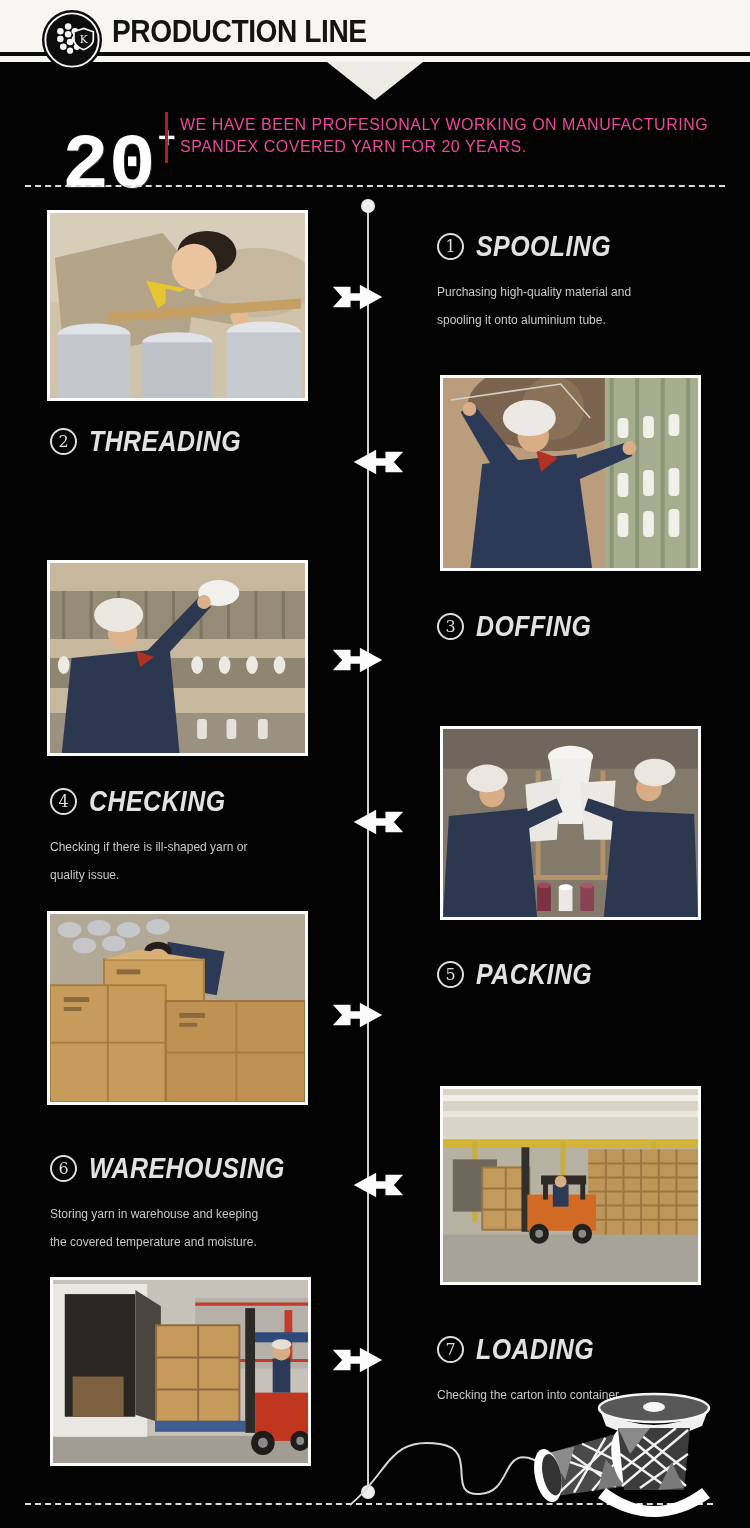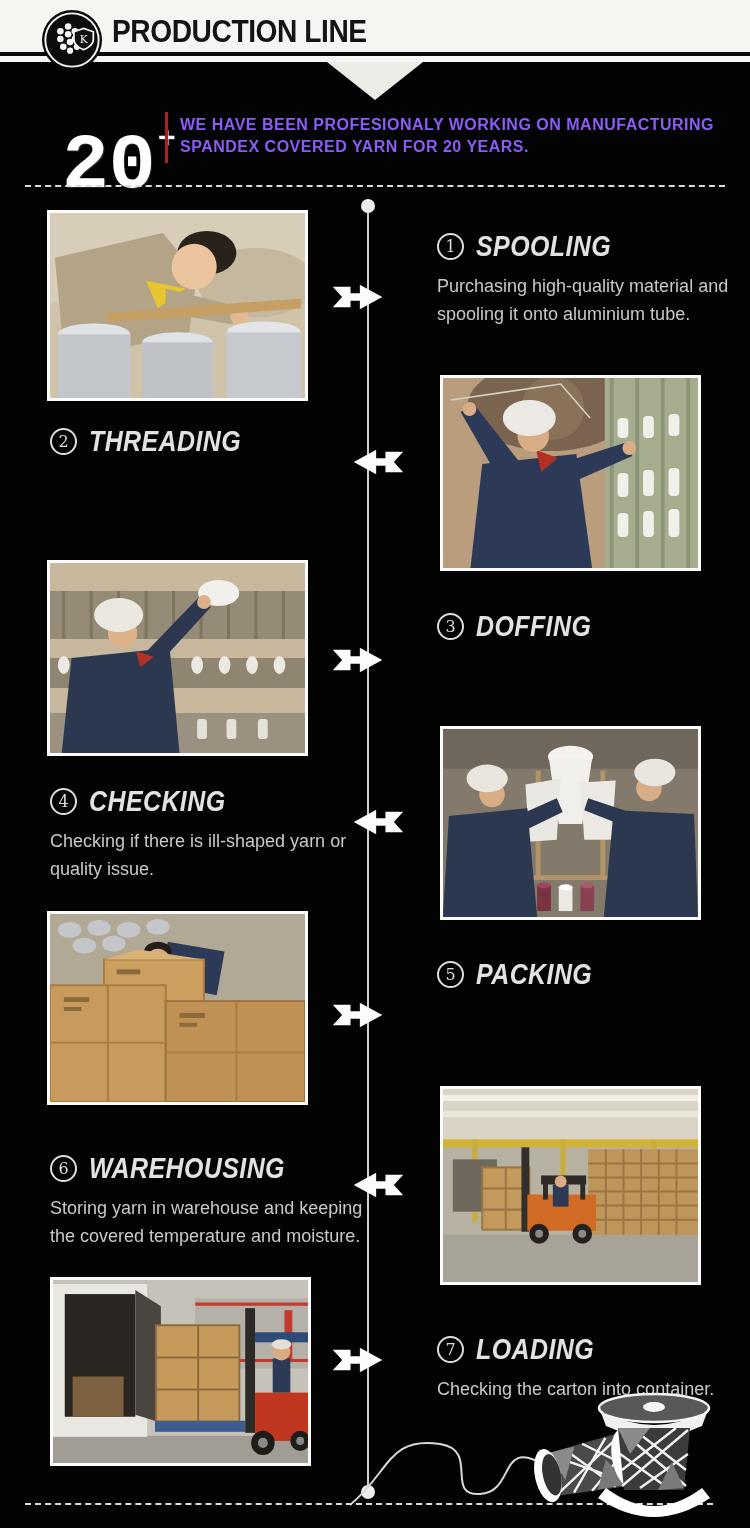--- a/index.html
+++ b/index.html
@@ -12,22 +12,22 @@
   .page-title{position:absolute;left:112px;top:13px;font-size:32px;font-weight:bold;color:#141414;
               letter-spacing:-.5px;transform:scaleX(.88);transform-origin:left center;white-space:nowrap;}
   .tri{position:absolute;left:327px;top:62px;width:0;height:0;
        border-left:48px solid transparent;border-right:48px solid transparent;border-top:38px solid #edebe6;}
   
   .hero-num{position:absolute;left:62px;top:100px;color:#ffffff;
             font-family:Liberation Mono, monospace;font-weight:bold;font-size:78px;line-height:78px;
             text-shadow:1px 1px 0 #2a2a2a;}
   .hero-num .plus{font-size:30px;vertical-align:40px;margin-left:2px;}
   .hero-rule{position:absolute;left:165px;top:112px;width:3px;height:51px;background:#b01e24;}
-  .hero-text{position:absolute;left:180px;top:114px;color:#8b5cf6;font-size:16px;line-height:22px;
-             letter-spacing:.5px;white-space:pre-line;font-weight:bold;}
+  .hero-text{position:absolute;left:180px;top:114px;color:#ec4899;font-size:16px;line-height:22px;
+             letter-spacing:.5px;white-space:pre-line;}
   .dash-top{position:absolute;left:25px;top:185px;width:700px;border-top:2px dashed #dcdcdc;}
   .dash-bottom{position:absolute;left:25px;top:1503px;width:688px;border-top:2px dashed #dcdcdc;z-index:1;}
   
   .vline{position:absolute;left:367px;top:206px;width:2px;height:1286px;background:#cfcfcf;}
   .dot{position:absolute;width:14px;height:14px;border-radius:50%;background:#ececec;}
   .dot-top{left:361px;top:199px;}
   .dot-bottom{left:361px;top:1485px;}
   .arrow{position:absolute;width:54px;height:28px;z-index:3;}
   
   .photo{position:absolute;border:3px solid #fbfbfb;box-sizing:border-box;background:#777;overflow:hidden;}
@@ -40,21 +40,21 @@
   .p6{left:440px;top:1086px;width:261px;height:199px;}
   .p7{left:50px;top:1277px;width:261px;height:189px;}
   
   .step{position:absolute;}
   .step-head{display:flex;align-items:center;}
   .circle-num{width:27px;height:27px;border:2px solid #dedede;border-radius:50%;box-sizing:border-box;
               color:#dedede;font-family:"DejaVu Serif",serif;font-size:16px;line-height:23px;
               text-align:center;flex:0 0 auto;}
   .step-title{margin-left:12px;font-size:29px;font-weight:bold;font-style:italic;color:#e2e2e2;
               letter-spacing:.5px;transform:scaleX(.86);transform-origin:left center;white-space:nowrap;}
-  .step-desc{margin-top:9px;font-size:18px;line-height:28px;color:#c9c9c9;white-space:pre-line;}
+  .step-desc{margin-top:15px;font-size:12px;line-height:28px;color:#c9c9c9;white-space:pre-line;}
   .s1{left:437px;top:230px;}
   .s2{left:50px;top:425px;}
   .s3{left:437px;top:610px;}
   .s4{left:50px;top:785px;}
   .s5{left:437px;top:958px;}
   .s6{left:50px;top:1152px;}
   .s7{left:437px;top:1333px;}
   .a1{left:331px;top:283px;}
   .a2{left:351px;top:448px;}
   .a3{left:331px;top:646px;}

